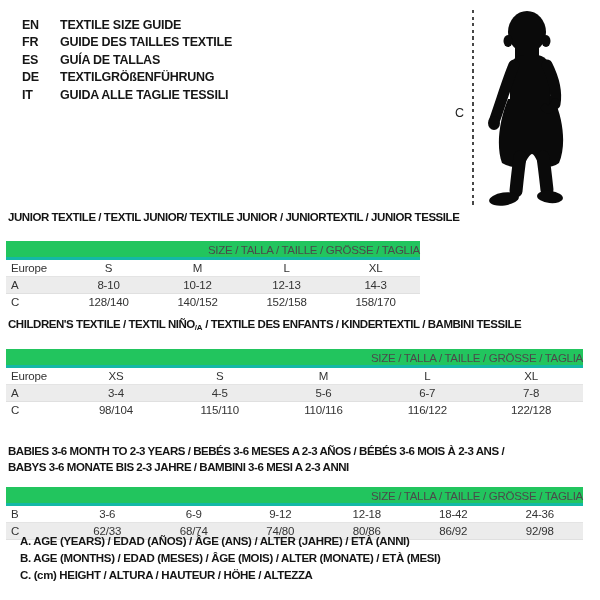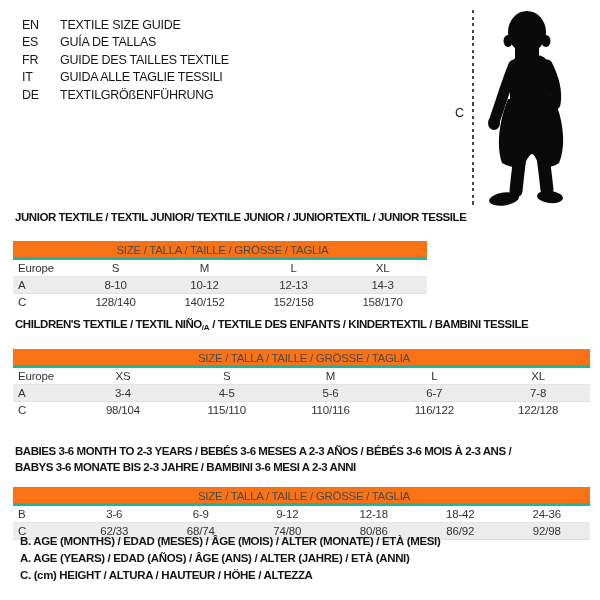--- a/index.html
+++ b/index.html
@@ -4,46 +4,46 @@
 <style>
   html,body{margin:0;padding:0;}
   body{
     width:600px;height:600px;background:#ffffff;
     font-family:"Liberation Sans", sans-serif;
     -webkit-font-smoothing:antialiased;
   }
   .canvas{position:relative;width:600px;height:600px;background:#fff;overflow:hidden;}
 
   
-  .lang-block{position:absolute;left:22px;top:17px;font-weight:normal;font-size:12.5px;
+  .lang-block{position:absolute;left:22px;top:17px;font-weight:bold;font-size:12.5px;
     line-height:17.4px;color:#161616;letter-spacing:-0.25px;}
   .lang-row{display:flex;}
   .lang-code{width:38px;flex:0 0 38px;}
 
   
   .dashed-line{position:absolute;left:472px;top:10px;width:2px;height:196px;
     background:repeating-linear-gradient(to bottom,#474747 0 3.2px,transparent 3.2px 6.6px);}
   .figure-label{position:absolute;left:455px;top:106px;font-size:12.5px;color:#222;}
   .silhouette{position:absolute;left:484px;top:7px;}
 
   
-  .tbl-section{position:absolute;left:13px;}
+  .tbl-section{position:absolute;left:6px;}
   #sec-junior{top:209px;width:414px;}
   #sec-children{top:316px;width:577px;}
   #sec-babies{top:419px;width:577px;margin-top:24px;}
   .tbl-title{font-weight:bold;font-size:11.5px;line-height:16px;color:#141414;
     letter-spacing:-0.45px;white-space:nowrap;margin-left:2px;}
   .title-sub{font-size:8px;vertical-align:-2px;letter-spacing:-0.2px;}
   #sec-junior .size-table{margin-top:16px;}
   #sec-children .size-table{margin-top:13px;}
   #sec-babies .size-table{margin-top:12px;}
 
   table.size-table{border-collapse:collapse;table-layout:fixed;width:100%;
     font-size:11.5px;color:#333;letter-spacing:-0.2px;}
-  th.size-bar{background:#f97316;color:#4a4a4a;font-weight:normal;text-align:center;
+  th.size-bar{background:#22c55e;color:#4a4a4a;font-weight:normal;text-align:right;
     padding:2px 0 1px 5px;height:13px;font-size:11.5px;letter-spacing:-0.3px;}
   td{height:16px;padding:0;text-align:center;border-top:1px solid #e4e4e4;}
   tbody tr:first-child td{border-top:3px solid #14b8a6;}
   td.row-label{text-align:left;padding-left:5px;}
   tr.shaded td{background:#ececec;border-bottom:1px solid #e0e0e0;}
 
   
   .legend{position:absolute;left:20px;top:533px;font-weight:bold;font-size:11.5px;
     line-height:16.9px;color:#141414;letter-spacing:-0.35px;white-space:nowrap;}
 </style>
@@ -51,34 +51,34 @@
 <body>
 
 <div class="canvas">
 
   <div class="lang-block">
     <div class="lang-row">
       <span class="lang-code">EN</span>
       <span class="lang-text">TEXTILE SIZE GUIDE</span>
     </div>
     <div class="lang-row">
+      <span class="lang-code">FR</span>
+      <span class="lang-text">GUIDE DES TAILLES TEXTILE</span>
+    </div>
+    <div class="lang-row">
       <span class="lang-code">ES</span>
       <span class="lang-text">GUÍA DE TALLAS</span>
     </div>
     <div class="lang-row">
-      <span class="lang-code">FR</span>
-      <span class="lang-text">GUIDE DES TAILLES TEXTILE</span>
+      <span class="lang-code">DE</span>
+      <span class="lang-text">TEXTILGRÖßENFÜHRUNG</span>
     </div>
     <div class="lang-row">
       <span class="lang-code">IT</span>
       <span class="lang-text">GUIDA ALLE TAGLIE TESSILI</span>
-    </div>
-    <div class="lang-row">
-      <span class="lang-code">DE</span>
-      <span class="lang-text">TEXTILGRÖßENFÜHRUNG</span>
     </div>
   </div>
 
   <div class="dashed-line"></div>
   <div class="figure-label">C</div>
   <svg class="silhouette" width="116" height="202" viewBox="0 0 116 202" aria-hidden="true">
     <g fill="#0a0a0a" stroke="none">
       <ellipse cx="43" cy="25" rx="19" ry="21"></ellipse>
       <ellipse cx="24" cy="34" rx="4.5" ry="6"></ellipse>
       <ellipse cx="62" cy="34" rx="4.5" ry="6"></ellipse>
@@ -223,18 +223,18 @@
           <td>74/80</td>
           <td>80/86</td>
           <td>86/92</td>
           <td>92/98</td>
         </tr>
       </tbody>
     </table>
   </div>
 
   <div class="legend">
+    <div>A. AGE (YEARS) / EDAD (AÑOS) / ÂGE (ANS) / ALTER (JAHRE) / ETÀ (ANNI)</div>
     <div>B. AGE (MONTHS) / EDAD (MESES) / ÂGE (MOIS) / ALTER (MONATE) / ETÀ (MESI)</div>
-    <div>A. AGE (YEARS) / EDAD (AÑOS) / ÂGE (ANS) / ALTER (JAHRE) / ETÀ (ANNI)</div>
     <div>C. (cm) HEIGHT / ALTURA / HAUTEUR / HÖHE / ALTEZZA</div>
   </div>
 
 </div>
 
 </body></html>

